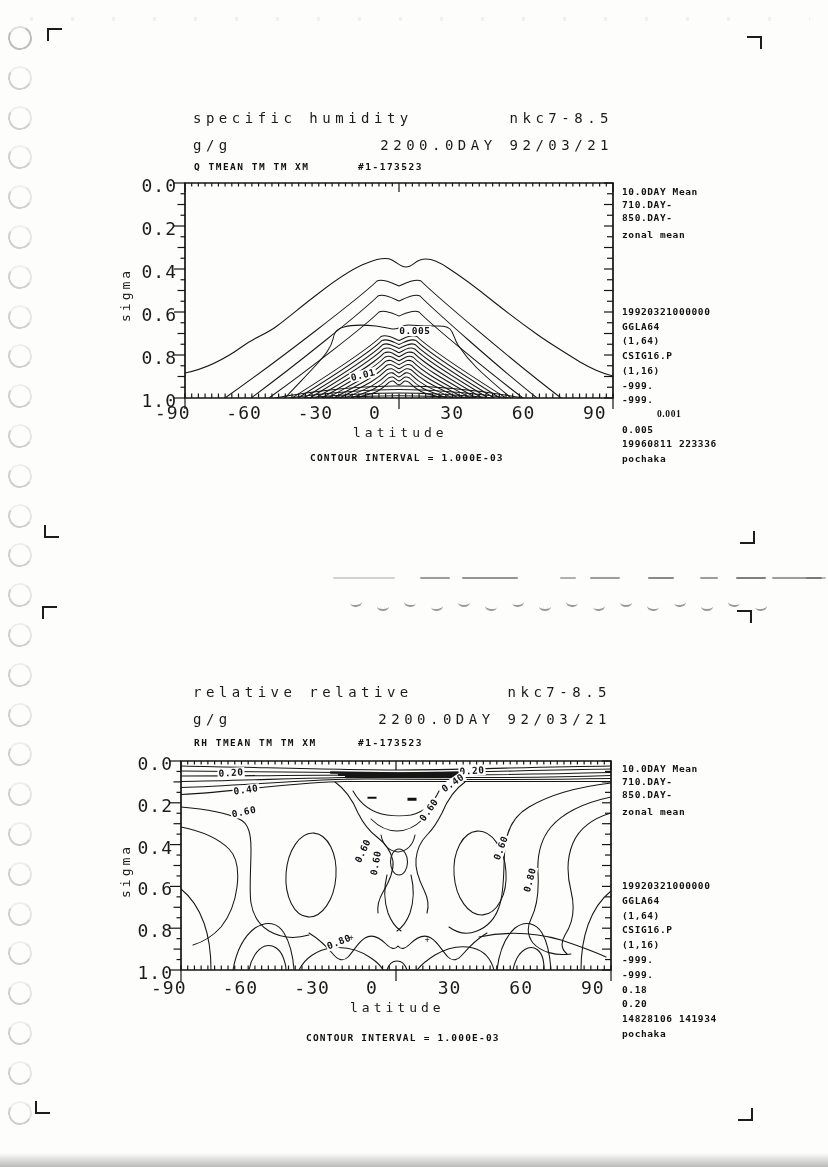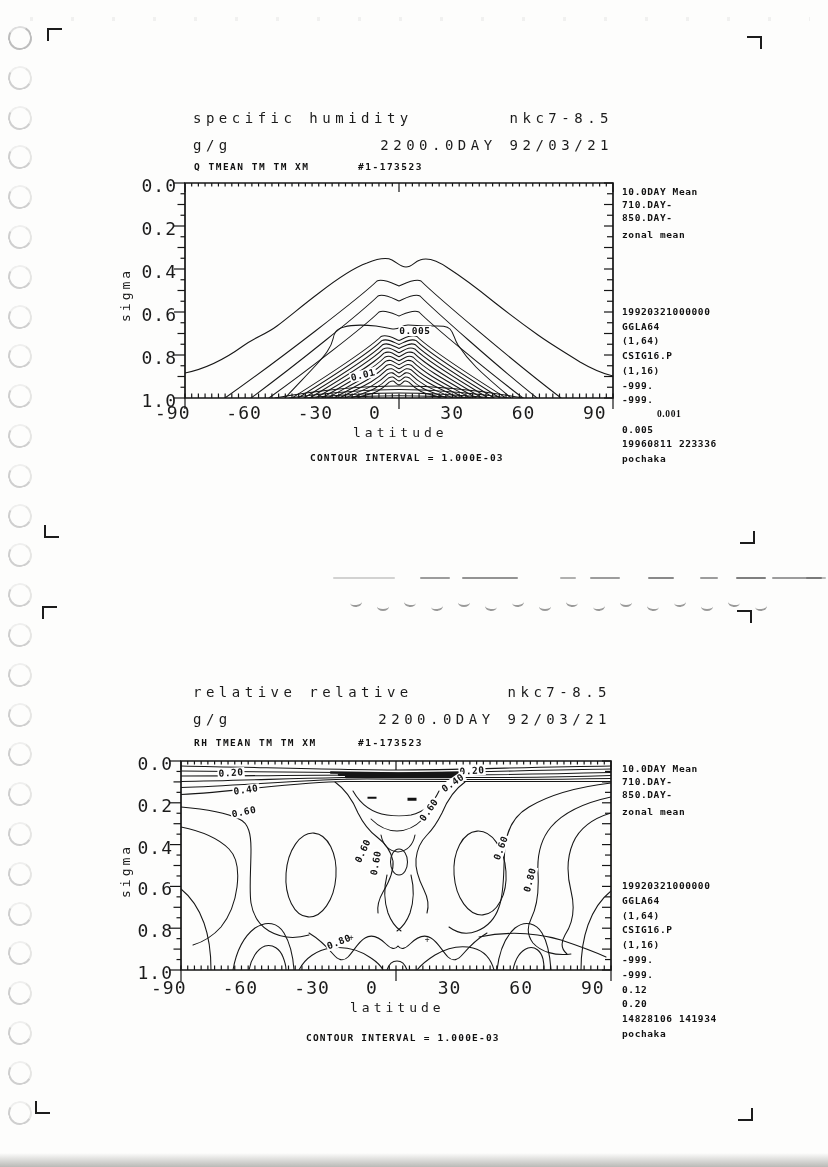--- a/index.html
+++ b/index.html
@@ -601,21 +601,21 @@
     <div class="ann" style="left: 622px; top: 776px;">710.DAY-</div>
     <div class="ann" style="left: 622px; top: 789px;">850.DAY-</div>
     <div class="ann" style="left: 622px; top: 806px;">zonal mean</div>
     <div class="ann" style="left: 622px; top: 880px;">19920321000000</div>
     <div class="ann" style="left: 622px; top: 894.8px;">GGLA64</div>
     <div class="ann" style="left: 622px; top: 909.6px;">(1,64)</div>
     <div class="ann" style="left: 622px; top: 924.4px;">CSIG16.P</div>
     <div class="ann" style="left: 622px; top: 939.2px;">(1,16)</div>
     <div class="ann" style="left: 622px; top: 954px;">-999.</div>
     <div class="ann" style="left: 622px; top: 968.8px;">-999.</div>
-    <div class="ann" style="left: 622px; top: 983.6px;">0.12</div>
+    <div class="ann" style="left: 622px; top: 983.6px;">0.18</div>
     <div class="ann" style="left: 622px; top: 998.4px;">0.20</div>
     <div class="ann" style="left: 622px; top: 1013.2px;">14828106 141934</div>
     <div class="ann" style="left: 622px; top: 1028px;">pochaka</div>
     <div class="clabel" style="left: 231.167px; top: 772.913px; transform: translate(-50%, -50%) rotate(-4deg);">0.20</div>
     <div class="clabel" style="left: 245.5px; top: 790.26px; transform: translate(-50%, -50%) rotate(-8deg);">0.40</div>
     <div class="clabel" style="left: 244.306px; top: 812.205px; transform: translate(-50%, -50%) rotate(-12deg);">0.60</div>
     <div class="clabel" style="left: 472.444px; top: 771.45px; transform: translate(-50%, -50%) rotate(-4deg);">0.20</div>
     <div class="clabel" style="left: 453.333px; top: 782.945px; transform: translate(-50%, -50%) rotate(-35deg);">0.40</div>
     <div class="clabel" style="left: 429.444px; top: 810.115px; transform: translate(-50%, -50%) rotate(-55deg);">0.60</div>
     <div class="clabel" style="left: 362.556px; top: 850.87px; transform: translate(-50%, -50%) rotate(-65deg);">0.60</div>

